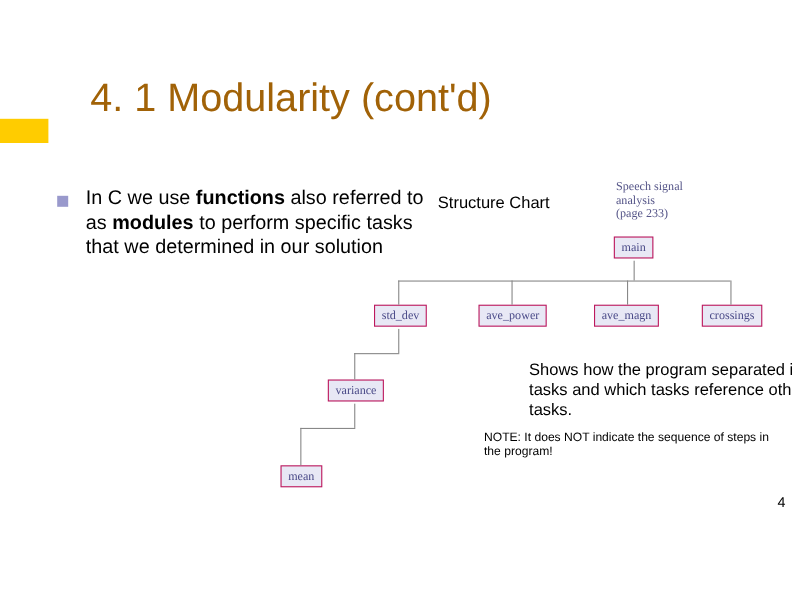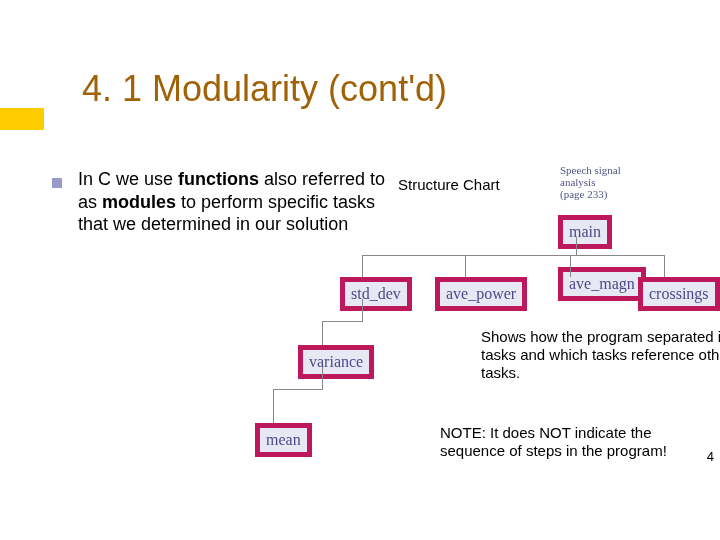--- a/index.html
+++ b/index.html
@@ -65,48 +65,48 @@
   }
   .chart {
     position: absolute;
     top: 165px;
     left: 240px;
     width: 470px;
     height: 300px;
   }
   .node {
     position: absolute;
-    border: 5px solid #be185d;
+    border: 1px solid #be185d;
     background: #e8e8f5;
     color: #4a4a88;
-    font-size: 16px;
+    font-size: 11px;
     font-family: Georgia, serif;
     text-align: center;
     padding: 3px 6px;
     white-space: nowrap;
   }
   .line {
     position: absolute;
     background: #888;
   }
   .shows-text {
     position: absolute;
     top: 328px;
     left: 440px;
     width: 276px;
     font-size: 15px;
     line-height: 1.2;
     margin-left: 41px;
   }
   .note-text {
     position: absolute;
-    top: 424px;
+    top: 392px;
     left: 440px;
     width: 276px;
-    font-size: 15px;
+    font-size: 11px;
     line-height: 1.2;
   }
   .page-num {
     position: absolute;
     bottom: 76px;
     right: 6px;
     font-size: 13px;
     color: #000;
   }
 </style>
@@ -130,21 +130,21 @@
   <span>analysis</span><br>
   <span>(page 233)</span>
 </div>
 
 <div class="chart">
 
   <div class="node" style="top:50px; left:318px;">main</div>
 
   <div class="node" style="top:112px; left:100px;">std_dev</div>
   <div class="node" style="top:112px; left:195px;">ave_power</div>
-  <div class="node" style="top:102px; left:300px;margin-left:18px;">ave_magn</div>
+  <div class="node" style="top:112px; left:300px;">ave_magn</div>
   <div class="node" style="top:112px; left:398px;">crossings</div>
 
   <div class="node" style="top:180px; left:58px;">variance</div>
 
   <div class="node" style="top:258px; left:15px;">mean</div>
 
   <div class="line" style="top:72px; left:336px; width:1px; height:18px;"></div>
 
   <div class="line" style="top:90px; left:122px; width:302px; height:1px;"></div>
 

